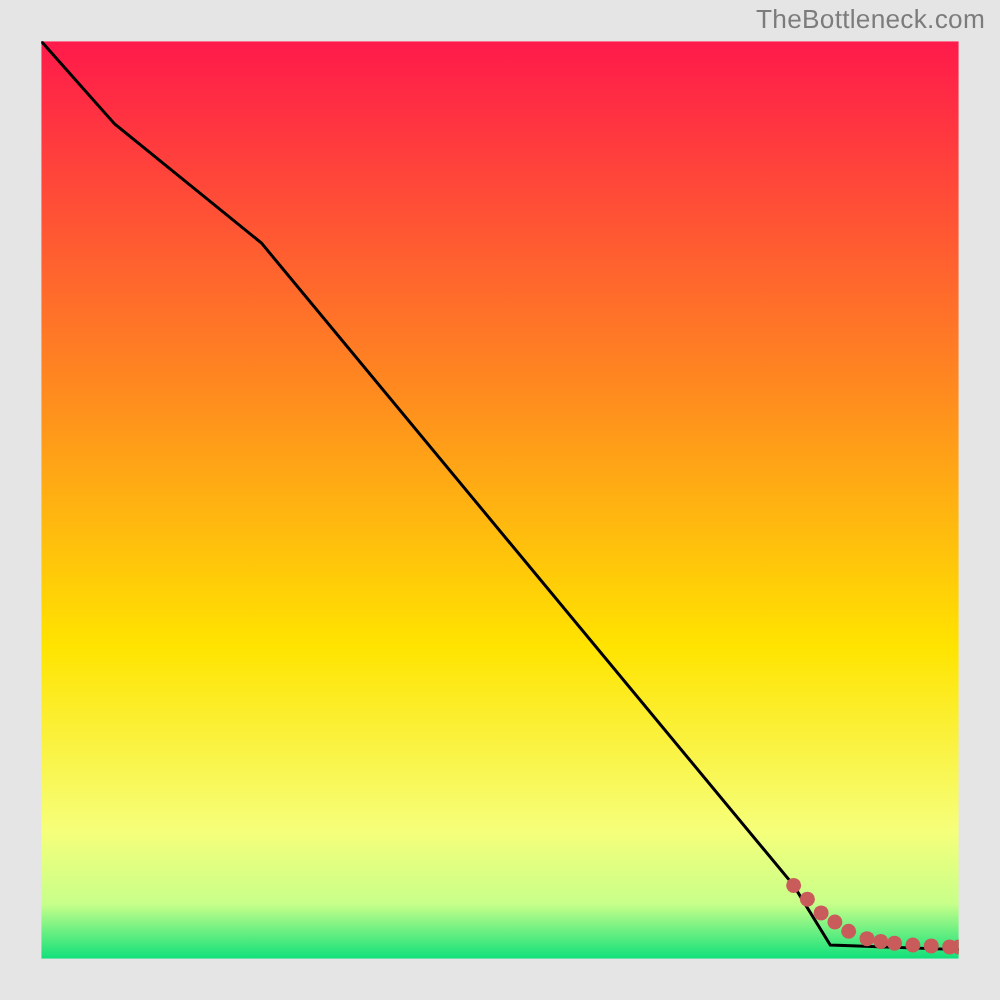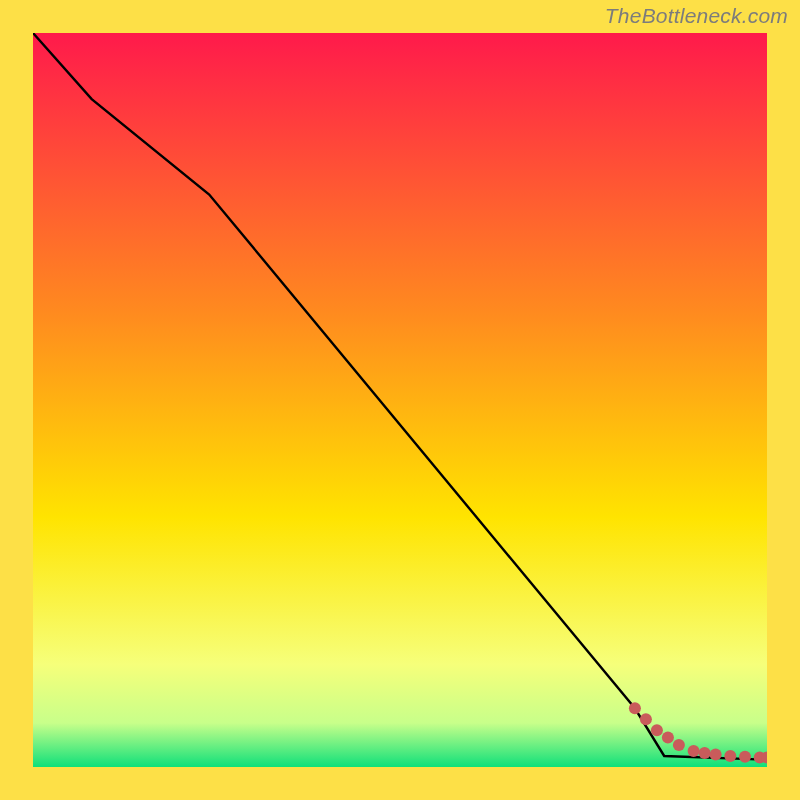--- a/index.html
+++ b/index.html
@@ -8,22 +8,21 @@
     width: 800px;
     height: 800px;
     background: #000;
     overflow: hidden;
     font-family: Arial, Helvetica, sans-serif;
   }
   .frame {
     position: relative;
     width: 800px;
     height: 800px;
-    background: #fde047;
-    font-style: italic;
+    background: #e5e5e5;
   }
   .watermark {
     position: absolute;
     top: 4px;
     right: 12px;
     color: #7c7c7c;
     font-size: 21px;
     font-weight: 400;
     letter-spacing: 0.2px;
   }

